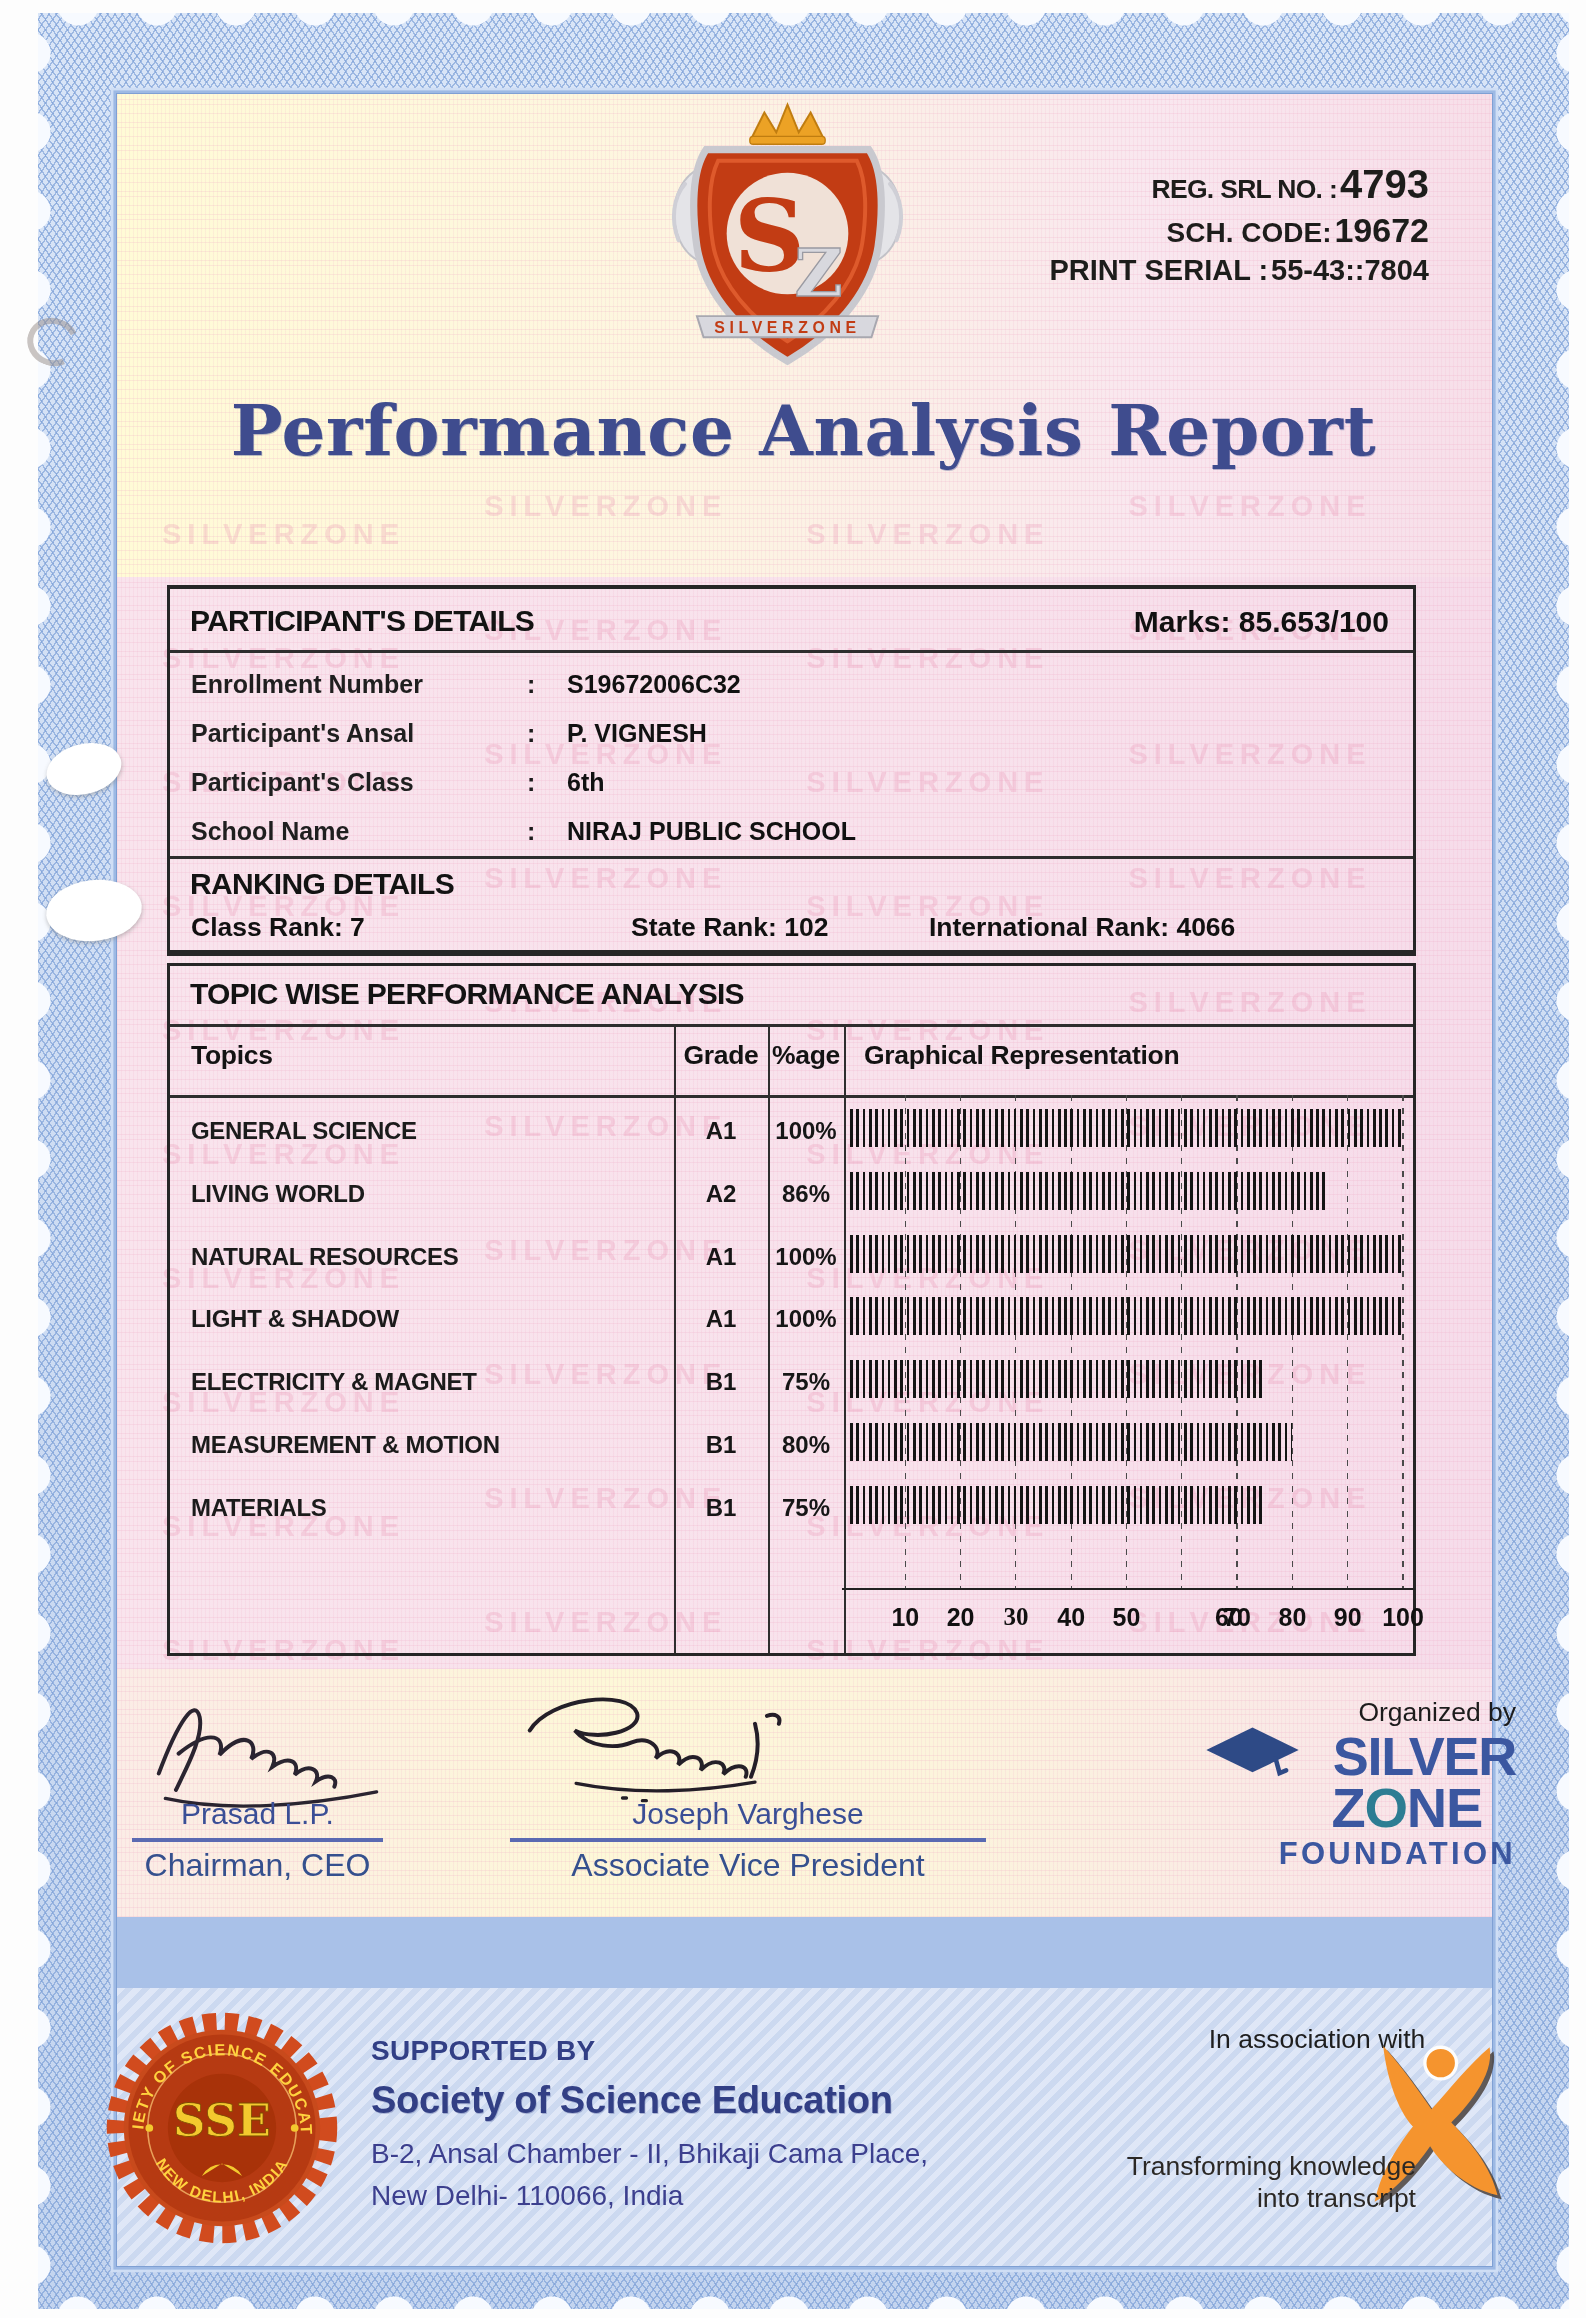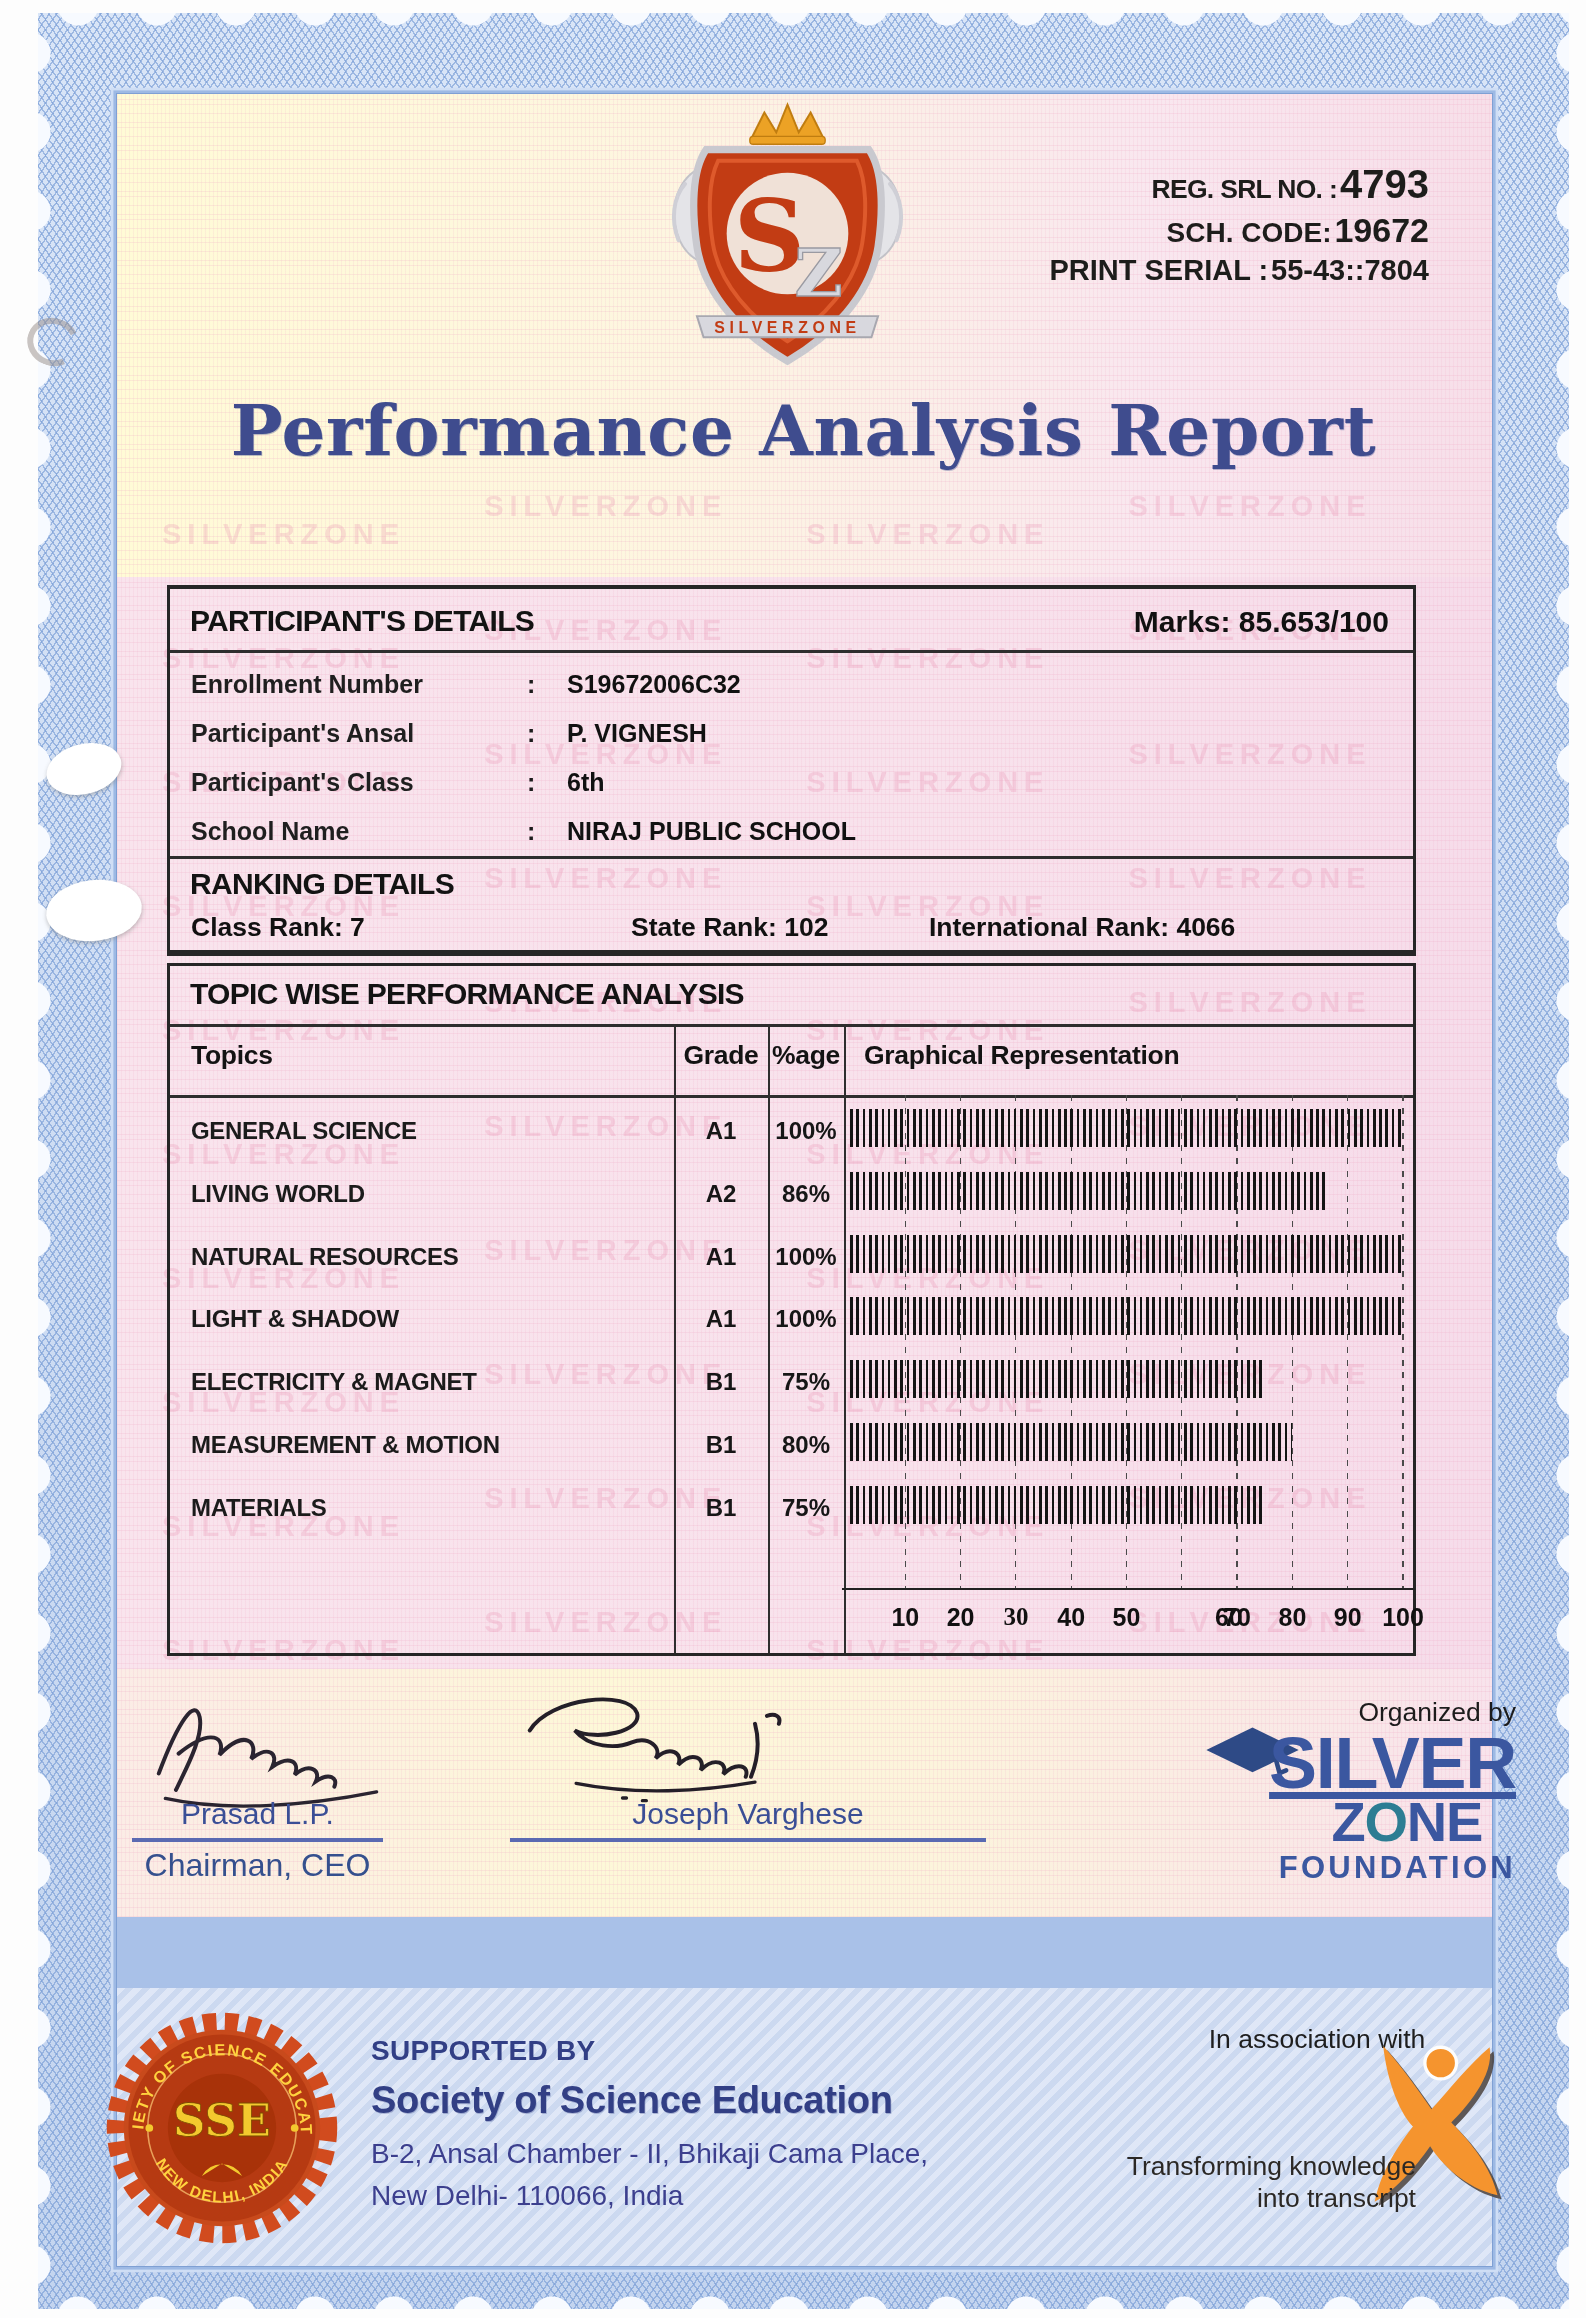--- a/index.html
+++ b/index.html
@@ -103,21 +103,21 @@
 
   
   .sig-block{text-align:center;color:#3a4e96;}
   .sig-name{font-size:30px;font-weight:500;}
   .sig-rule{height:4px;background:#5a6ab2;margin:6.6px 0 5.3px 0;}
   .sig-title{font-size:32px;font-weight:500;color:#35508e;}
 
   .organized-label{left:1231px;top:1697px;width:285px;text-align:right;font-size:26.5px;font-weight:500;color:#1c1c1c;}
   .sz-logo{left:1198px;top:1730px;width:318px;text-align:right;color:#3b57a0;line-height:0.92;}
   .sz-l1{font-size:56px;font-weight:800;letter-spacing:-1.3px;}
-  .sz-l1 .bigS{font-size:72px;text-decoration:underline;}
+  .sz-l1 .bigS{font-size:54px;}
   .sz-l2{font-size:56px;font-weight:800;letter-spacing:-1.3px;padding-right:34px;}
   .sz-l2 .tealO{color:#2d7d93;}
   .sz-l3{font-size:31px;font-weight:800;letter-spacing:3.3px;margin-top:6.6px;}
   .gradcap{position:absolute;left:1203px;top:1722px;}
 
   
   .supported{left:371px;top:2035px;width:761px;color:#323f85;}
   .sup-kicker{font-size:28px;font-weight:800;letter-spacing:0.3px;}
   .sup-name{font-size:38px;font-weight:800;margin-top:12px;letter-spacing:-0.3px;text-shadow:0.7px 0.7px 0 rgba(50,63,133,.3);}
   .sup-addr{font-size:28px;font-weight:500;color:#3c3f8e;margin-top:10.6px;line-height:1.5;}
@@ -372,20 +372,21 @@
   </div>
 
   <svg class="z2" style="left:490px;top:1684px;" width="371" height="126" viewBox="0 0 560 190">
     <path d="M60,70 C90,20 210,8 222,44 C230,72 160,86 128,70 C150,96 190,98 214,88 C240,78 260,96 250,112 C272,92 292,104 284,122 C306,100 326,112 318,130 C340,108 360,120 352,136 C374,116 392,124 386,140 M400,60 C408,90 402,120 394,140 M418,48 C430,44 440,48 436,60" fill="none" stroke="#241f28" stroke-width="6" stroke-linecap="round"></path>
     <path d="M130,150 C220,168 320,162 400,148" fill="none" stroke="#241f28" stroke-width="5" stroke-linecap="round"></path>
     <path d="M200,172 l6,0 M230,176 l6,0" stroke="#241f28" stroke-width="5" stroke-linecap="round"></path>
   </svg>
   <div class="z2 sig-block" style="left:510px;top:1797px;width:476px;">
     <div class="sig-name">Joseph Varghese</div>
     <div class="sig-rule"></div>
+    <div class="sig-title">Associate Vice President</div>
   </div>
 
   <div class="z2 organized-label">Organized by</div>
   <svg class="z2 gradcap" width="99" height="73" viewBox="0 0 150 110">
     <polygon points="75,8 145,42 75,76 5,42" fill="#2e4a86"></polygon>
     <path d="M110,55 l6,22 l10,-4" fill="none" stroke="#2e4a86" stroke-width="7" stroke-linecap="round"></path>
   </svg>
   <div class="z2 sz-logo">
     <div class="sz-l1"><span class="bigS">SILVER</span></div>
     <div class="sz-l2"><span>Z</span><span class="tealO">O</span><span>NE</span></div>

